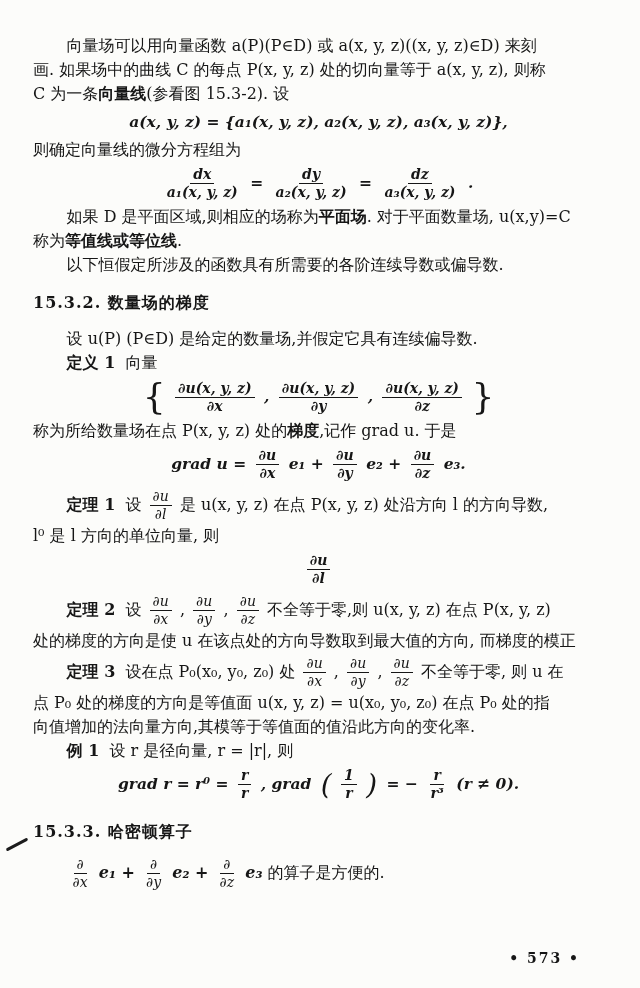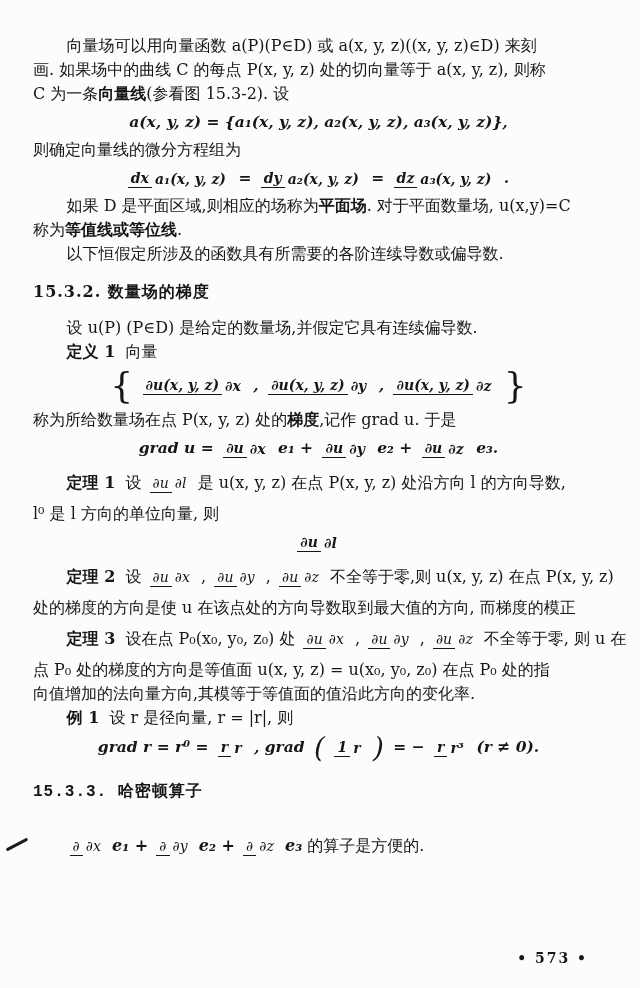--- a/index.html
+++ b/index.html
@@ -16,37 +16,37 @@
   .indent{padding-left:2.1em;}
   .b{font-weight:bold;}
   .bi{font-weight:bold;font-style:italic;}
   .formula{
     text-align:center;margin:4px 0;
     font-weight:bold;font-style:italic;
     font-size:15.5px;white-space:nowrap;
   }
   .formula > span{margin:0 2px;}
   .frac{
-    display:inline-flex;align-items:center;
+    display:inline-flex;flex-direction:column;align-items:center;
     font-size:14px;line-height:17px;vertical-align:middle;
     margin:0 3px;font-style:italic;
   }
   .frac .num{display:block;border-bottom:1.4px solid #161616;padding:0 3px;}
   .frac .den{display:block;padding:0 3px;}
   .brace{font-size:36px;font-weight:normal;font-style:normal;line-height:1;vertical-align:middle;margin:0 1px;}
   .paren{font-size:28px;font-weight:normal;line-height:1;vertical-align:middle;margin:0 1px;}
   .sec-heading{
     font-size:16px;font-weight:bold;line-height:28px;
     white-space:nowrap;letter-spacing:1px;
   }
   .h1{margin:12px 0 10px 0;}
-  .h2{margin:16px 0 21px 0;font-family:Liberation Mono, monospace;}
+  .h2{margin:16px 0 8px 0;}
   .tall{line-height:38px;}
   .footer{
-    position:absolute;right:52px;top:950px;
+    position:absolute;right:60px;top:950px;
     font-size:14px;font-weight:bold;letter-spacing:2px;
   }
   .pen-mark{
     position:absolute;left:5px;top:843px;
     width:24px;height:3px;background:#1c1c1c;
     transform:rotate(-28deg);border-radius:2px;
   }
 </style>
 </head>
 <body>

